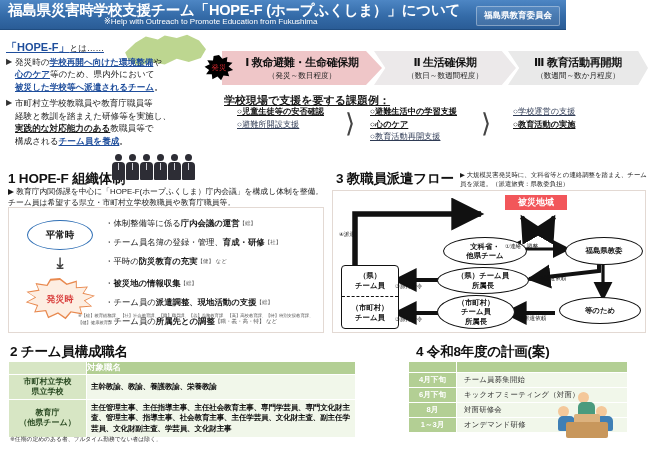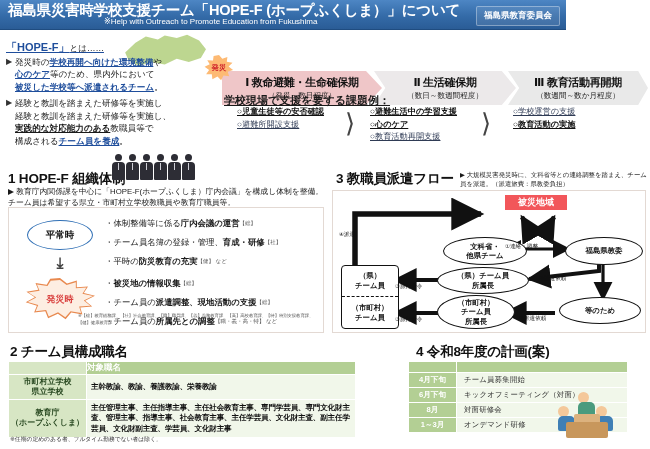--- a/index.html
+++ b/index.html
@@ -84,21 +84,21 @@
     position: absolute; left: 5.6px; top: 9px; width: 1.8px; height: 7px;
     background: #cfcfd6;
   }
 
   
   .phase-note {
     position: absolute; left: 222px; top: 40px;
     font-size: 8.2px; color: #1f4e9c; font-weight: bold; white-space: nowrap;
   }
   .phase-row {
-    position: absolute; left: 222px; top: 51px; width: 424px; height: 34px; margin-top: 20px;
+    position: absolute; left: 222px; top: 51px; width: 424px; height: 34px;
   }
   .chev {
     position: absolute; top: 0; height: 34px;
     display: flex; flex-direction: column; align-items: center;
     justify-content: center; text-align: center;
   }
   .chev .t1 { font-size: 11px; font-weight: bold; color: #111; letter-spacing: -0.3px; }
   .chev .t2 { font-size: 7.6px; color: #222; margin-top: 1px; }
   .chev1 {
     left: 0; width: 160px; background: #efc6c8;
@@ -108,27 +108,27 @@
     left: 152px; width: 142px; background: #ece9ea;
     clip-path: polygon(0 0, 90% 0, 100% 50%, 90% 100%, 0 100%, 8% 50%);
   }
   .chev3 {
     left: 286px; width: 140px; background: #e9e9e9;
     clip-path: polygon(0 0, 93% 0, 100% 50%, 93% 100%, 0 100%, 8% 50%);
   }
   .hassai {
     position: absolute; left: 204px; top: 55px;
     width: 30px; height: 26px;
-    background: #fdba74;
+    background: #000000;
     clip-path: polygon(50% 0%, 61% 14%, 78% 8%, 76% 26%, 95% 30%, 82% 44%,
                        97% 58%, 79% 64%, 84% 82%, 65% 79%, 57% 97%,
                        45% 83%, 28% 93%, 26% 74%, 7% 74%, 17% 58%,
                        2% 45%, 19% 36%, 11% 20%, 30% 21%, 32% 4%);
     display: flex; align-items: center; justify-content: center;
-    font-size: 7.4px; font-weight: bold; color: #d0262c; z-index: 5;
+    font-size: 7.4px; font-weight: normal; color: #d0262c; z-index: 5;
     border: none;
   }
 
   .issues-label {
     position: absolute; left: 224px; top: 93px;
     font-size: 11px; font-weight: bold; color: #1a1a1a;
     text-decoration: underline;
   }
   .issue-col { position: absolute; font-size: 8.2px; line-height: 1.55; color: #2f3b55; }
   .issue-col .b { font-weight: bold; color: #111; text-decoration: underline; }
@@ -341,21 +341,21 @@
       <span class="body">
         <span>発災時の</span><span class="hl">学校再開へ向けた環境整備</span><span>や</span><br>
         <span class="hl">心のケア</span><span>等のため、県内外において</span><br>
         <span class="hl">被災した学校等へ派遣されるチーム</span><span>。</span>
       </span>
     </div>
 
     <div class="def-item">
       <span class="bullet">▶</span>
       <span class="body">
-        <span>経験と教訓を踏まえた研修等を実施し</span><br>
+        <span>市町村立学校教職員や教育庁職員等</span><br>
         <span>経験と教訓を踏まえた研修等を実施し、</span><br>
         <span class="hl2">実践的な対応能力のある</span><span>教職員等で</span><br>
         <span>構成される</span><span class="hl">チーム員を養成</span><span>。</span>
       </span>
     </div>
   </div>
 
   <div class="people">
     <div class="person">
         <div class="head"></div>
@@ -553,21 +553,21 @@
     <tr>
       <td class="rowhead">
         <span>市町村立学校</span><br>
         <span>県立学校</span>
       </td>
       <td class="cell">主幹教諭、教諭、養護教諭、栄養教諭</td>
     </tr>
     <tr>
       <td class="rowhead">
         <span>教育庁</span><br>
-        <span>（ホープふくしま）</span>
+        <span>（他県チーム）</span>
       </td>
       <td class="cell">主任管理主事、主任指導主事、主任社会教育主事、専門学芸員、専門文化財主査、管理主事、指導主事、社会教育主事、主任学芸員、文化財主査、副主任学芸員、文化財副主査、学芸員、文化財主事</td>
     </tr>
   </tbody>
     </table>
   <div class="tbl2-note">※任期の定めのある者、フルタイム勤務でない者は除く。</div>
 
   <div class="sec-h sec4-h">4 令和8年度の計画(案)</div>
   <table class="tbl4">
     <tbody>

